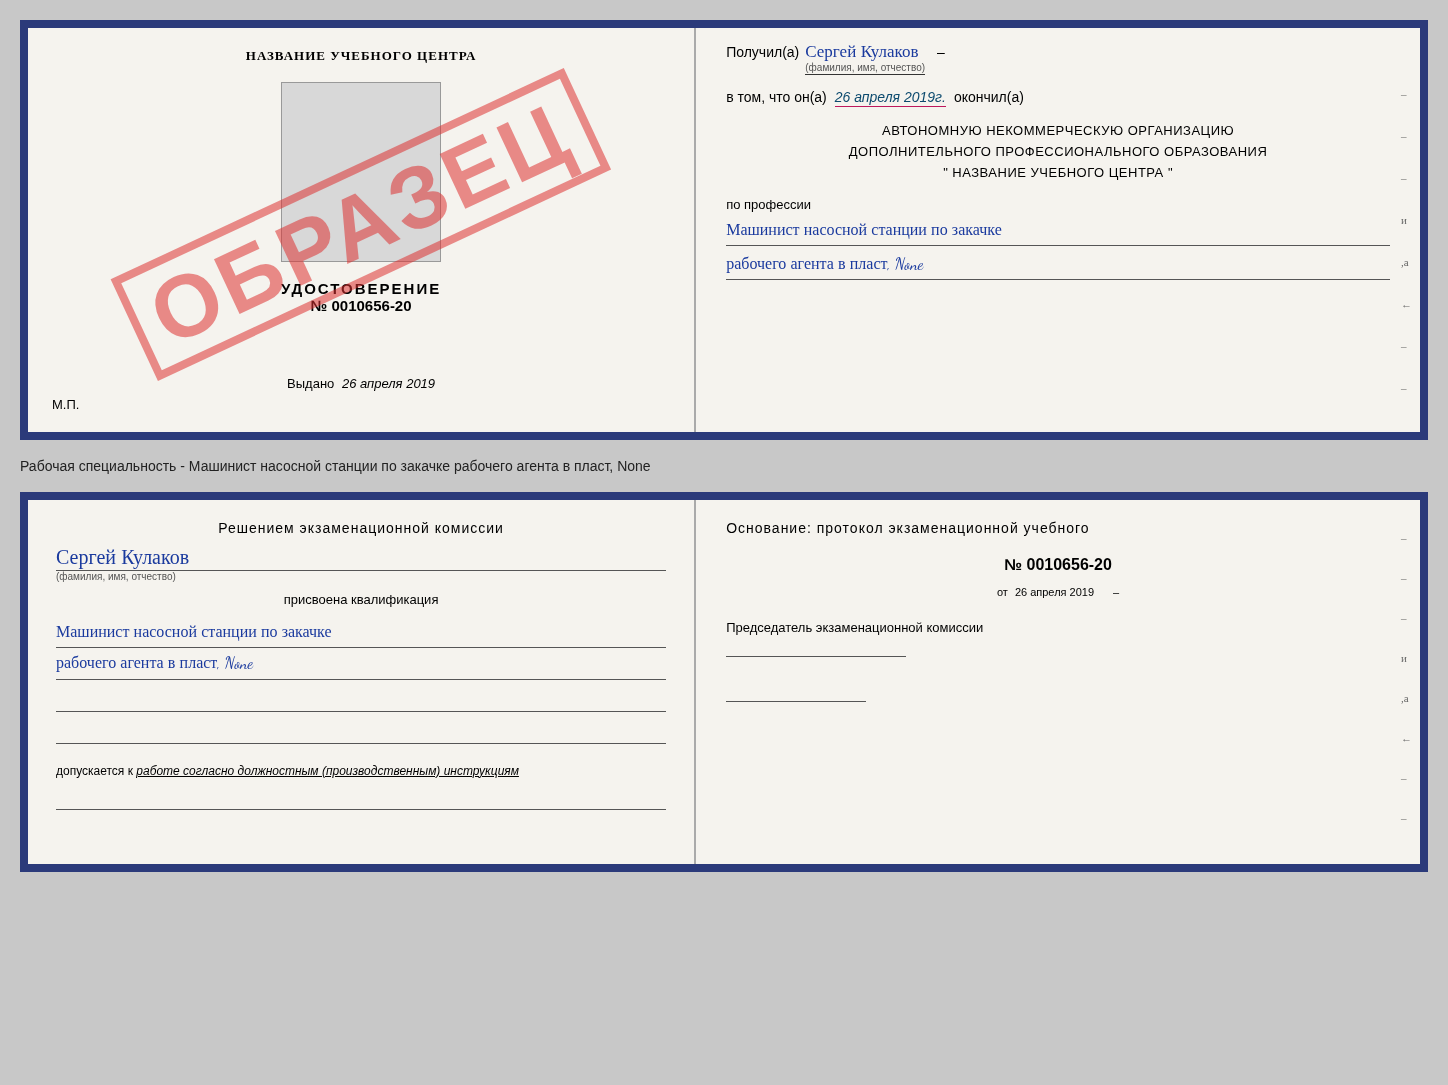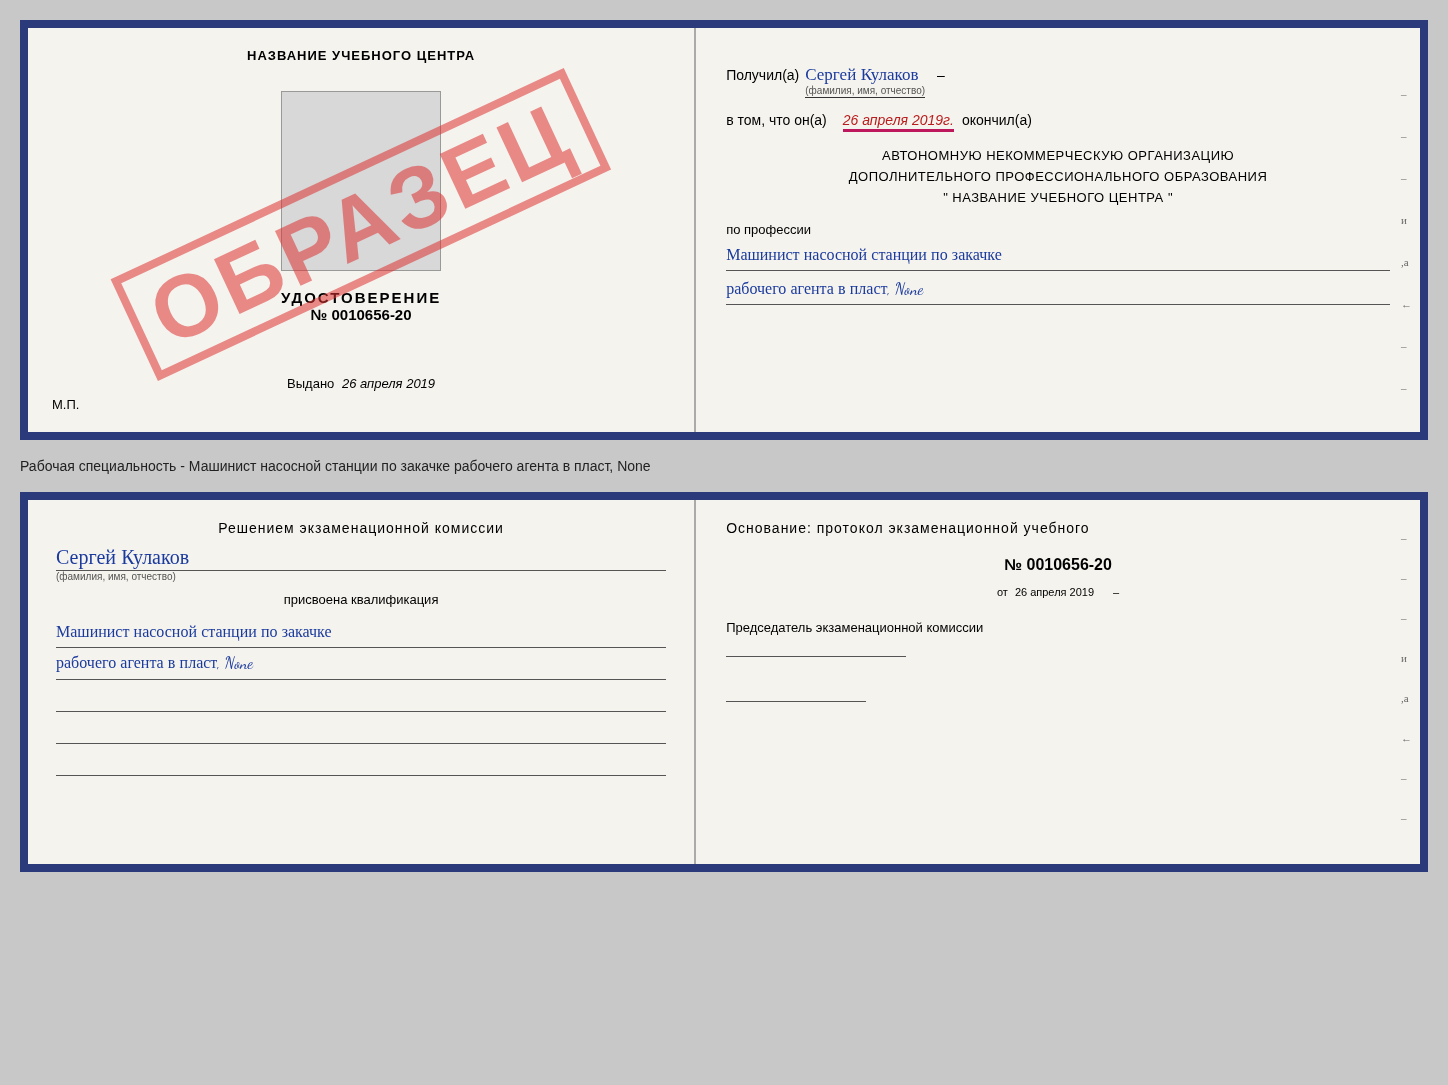--- a/index.html
+++ b/index.html
@@ -30,36 +30,36 @@
       border-right: 2px solid #aaa;
       padding: 20px 24px;
       position: relative;
       display: flex;
       flex-direction: column;
       align-items: center;
     }
 
     .doc-right {
       width: 52%;
-      padding: 36px 30px;
+      padding: 13px 30px;
       display: flex;
       flex-direction: column;
       gap: 14px;
       position: relative;
       border-radius: 9px;
     }
 
     
     .center-title {
       font-size: 13px;
       font-weight: bold;
       letter-spacing: 1px;
       text-align: center;
-      margin-bottom: 18px;
-      font-family: Liberation Sans, sans-serif;
+      margin-bottom: 8px;
+      font-family: Liberation Serif, serif;
     }
 
     .cert-box {
       width: 160px;
       height: 180px;
       background: #d8d8d8;
       margin: 10px auto;
       border: 1px solid #999;
     }
 
@@ -133,24 +133,23 @@
       font-size: 14px;
       font-family: Arial, sans-serif;
       display: flex;
       align-items: flex-start;
       gap: 8px;
     }
 
     .date-handwritten {
       font-style: italic;
       font-size: 14px;
-      color: #b91c1c;
-      border-bottom: 3px solid #be185d;
+      color: #0c4a6e;
+      border-bottom: 1px solid #be185d;
       padding-bottom: 1px;
-      margin-left: 8px;
     }
 
     .org-block {
       font-size: 13px;
       font-family: Arial, sans-serif;
       text-align: center;
       letter-spacing: 0.5px;
       line-height: 1.6;
     }
 
@@ -393,20 +392,24 @@
     <div class="assigned-label">присвоена квалификация</div>
 
     <div>
       <span class="qualification-hw">Машинист насосной станции по закачке</span>
       <span class="qualification-hw">рабочего агента в пласт, None</span>
     </div>
 
     <span class="underline-field"></span>
     <span class="underline-field"></span>
 
+    <div class="допускается-text">
+      <span>допускается к</span>
+      <span class="допускается-hw">работе согласно должностным (производственным) инструкциям</span>
+    </div>
 
     <span class="underline-field"></span>
   </div>
 
   <div class="doc-bottom-right">
     <div class="osnov-title">Основание: протокол экзаменационной учебного</div>
 
     <div class="protocol-number">№ 0010656-20</div>
 
     <div class="protocol-date">

